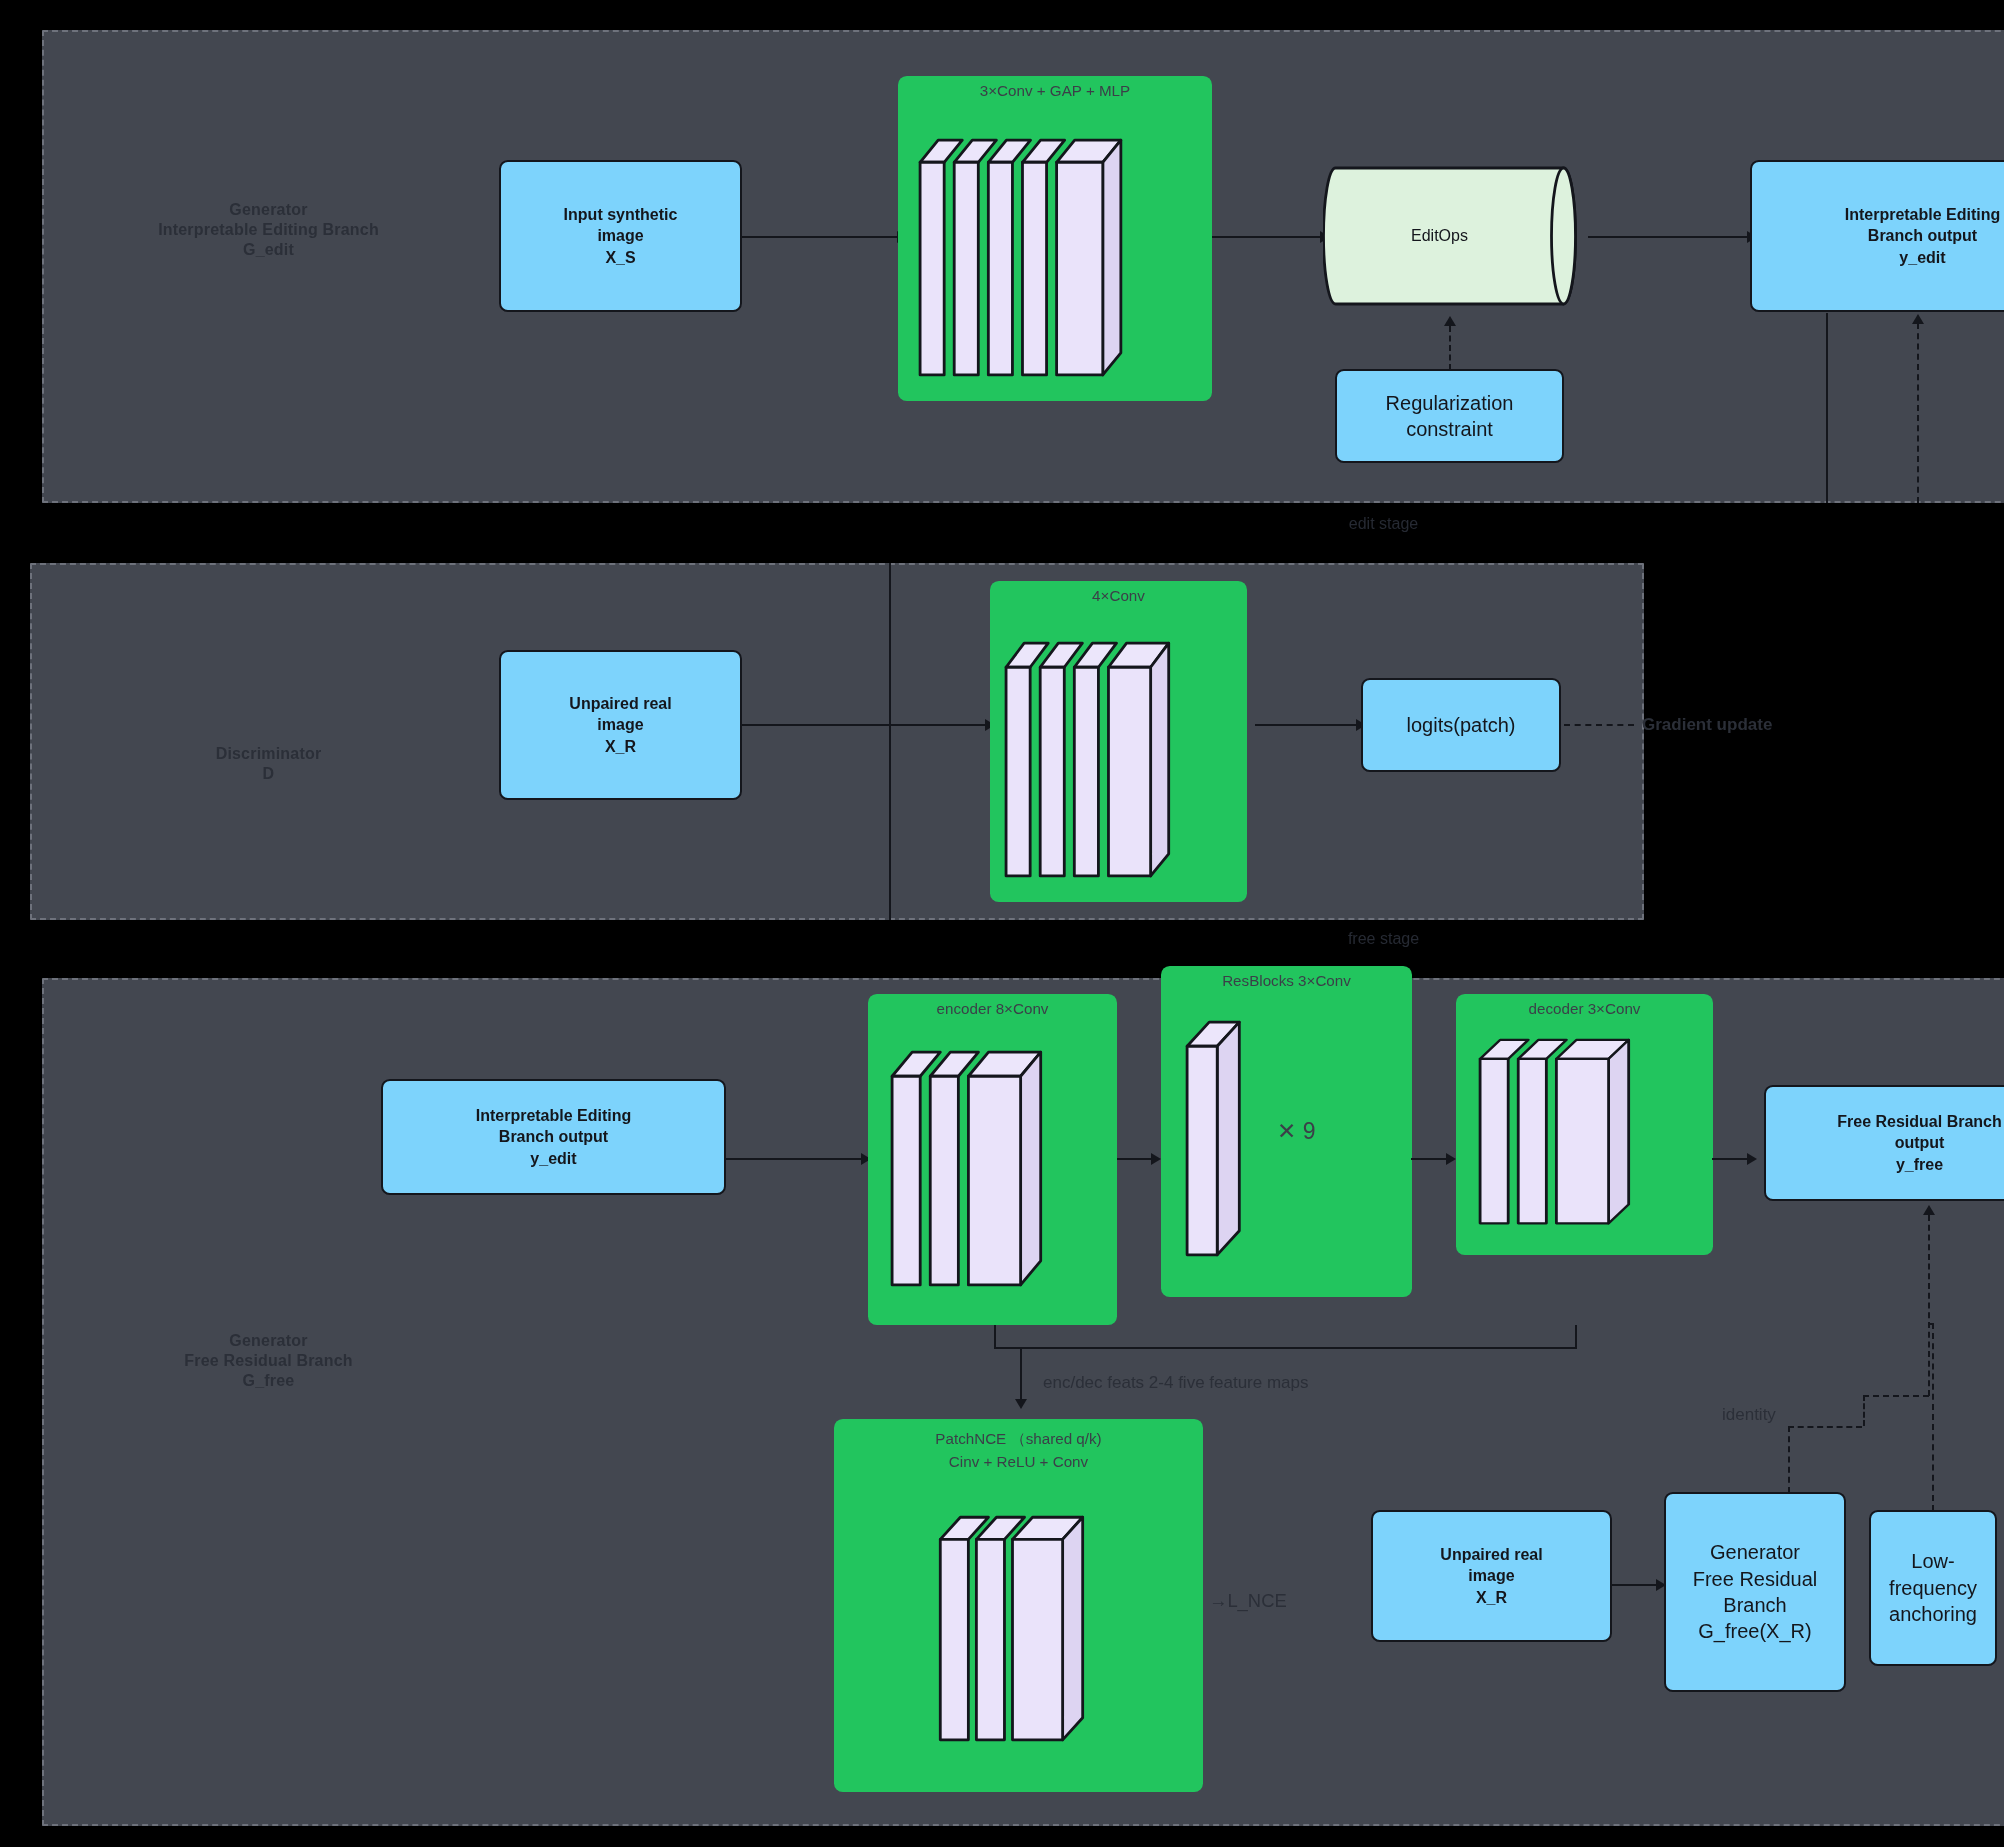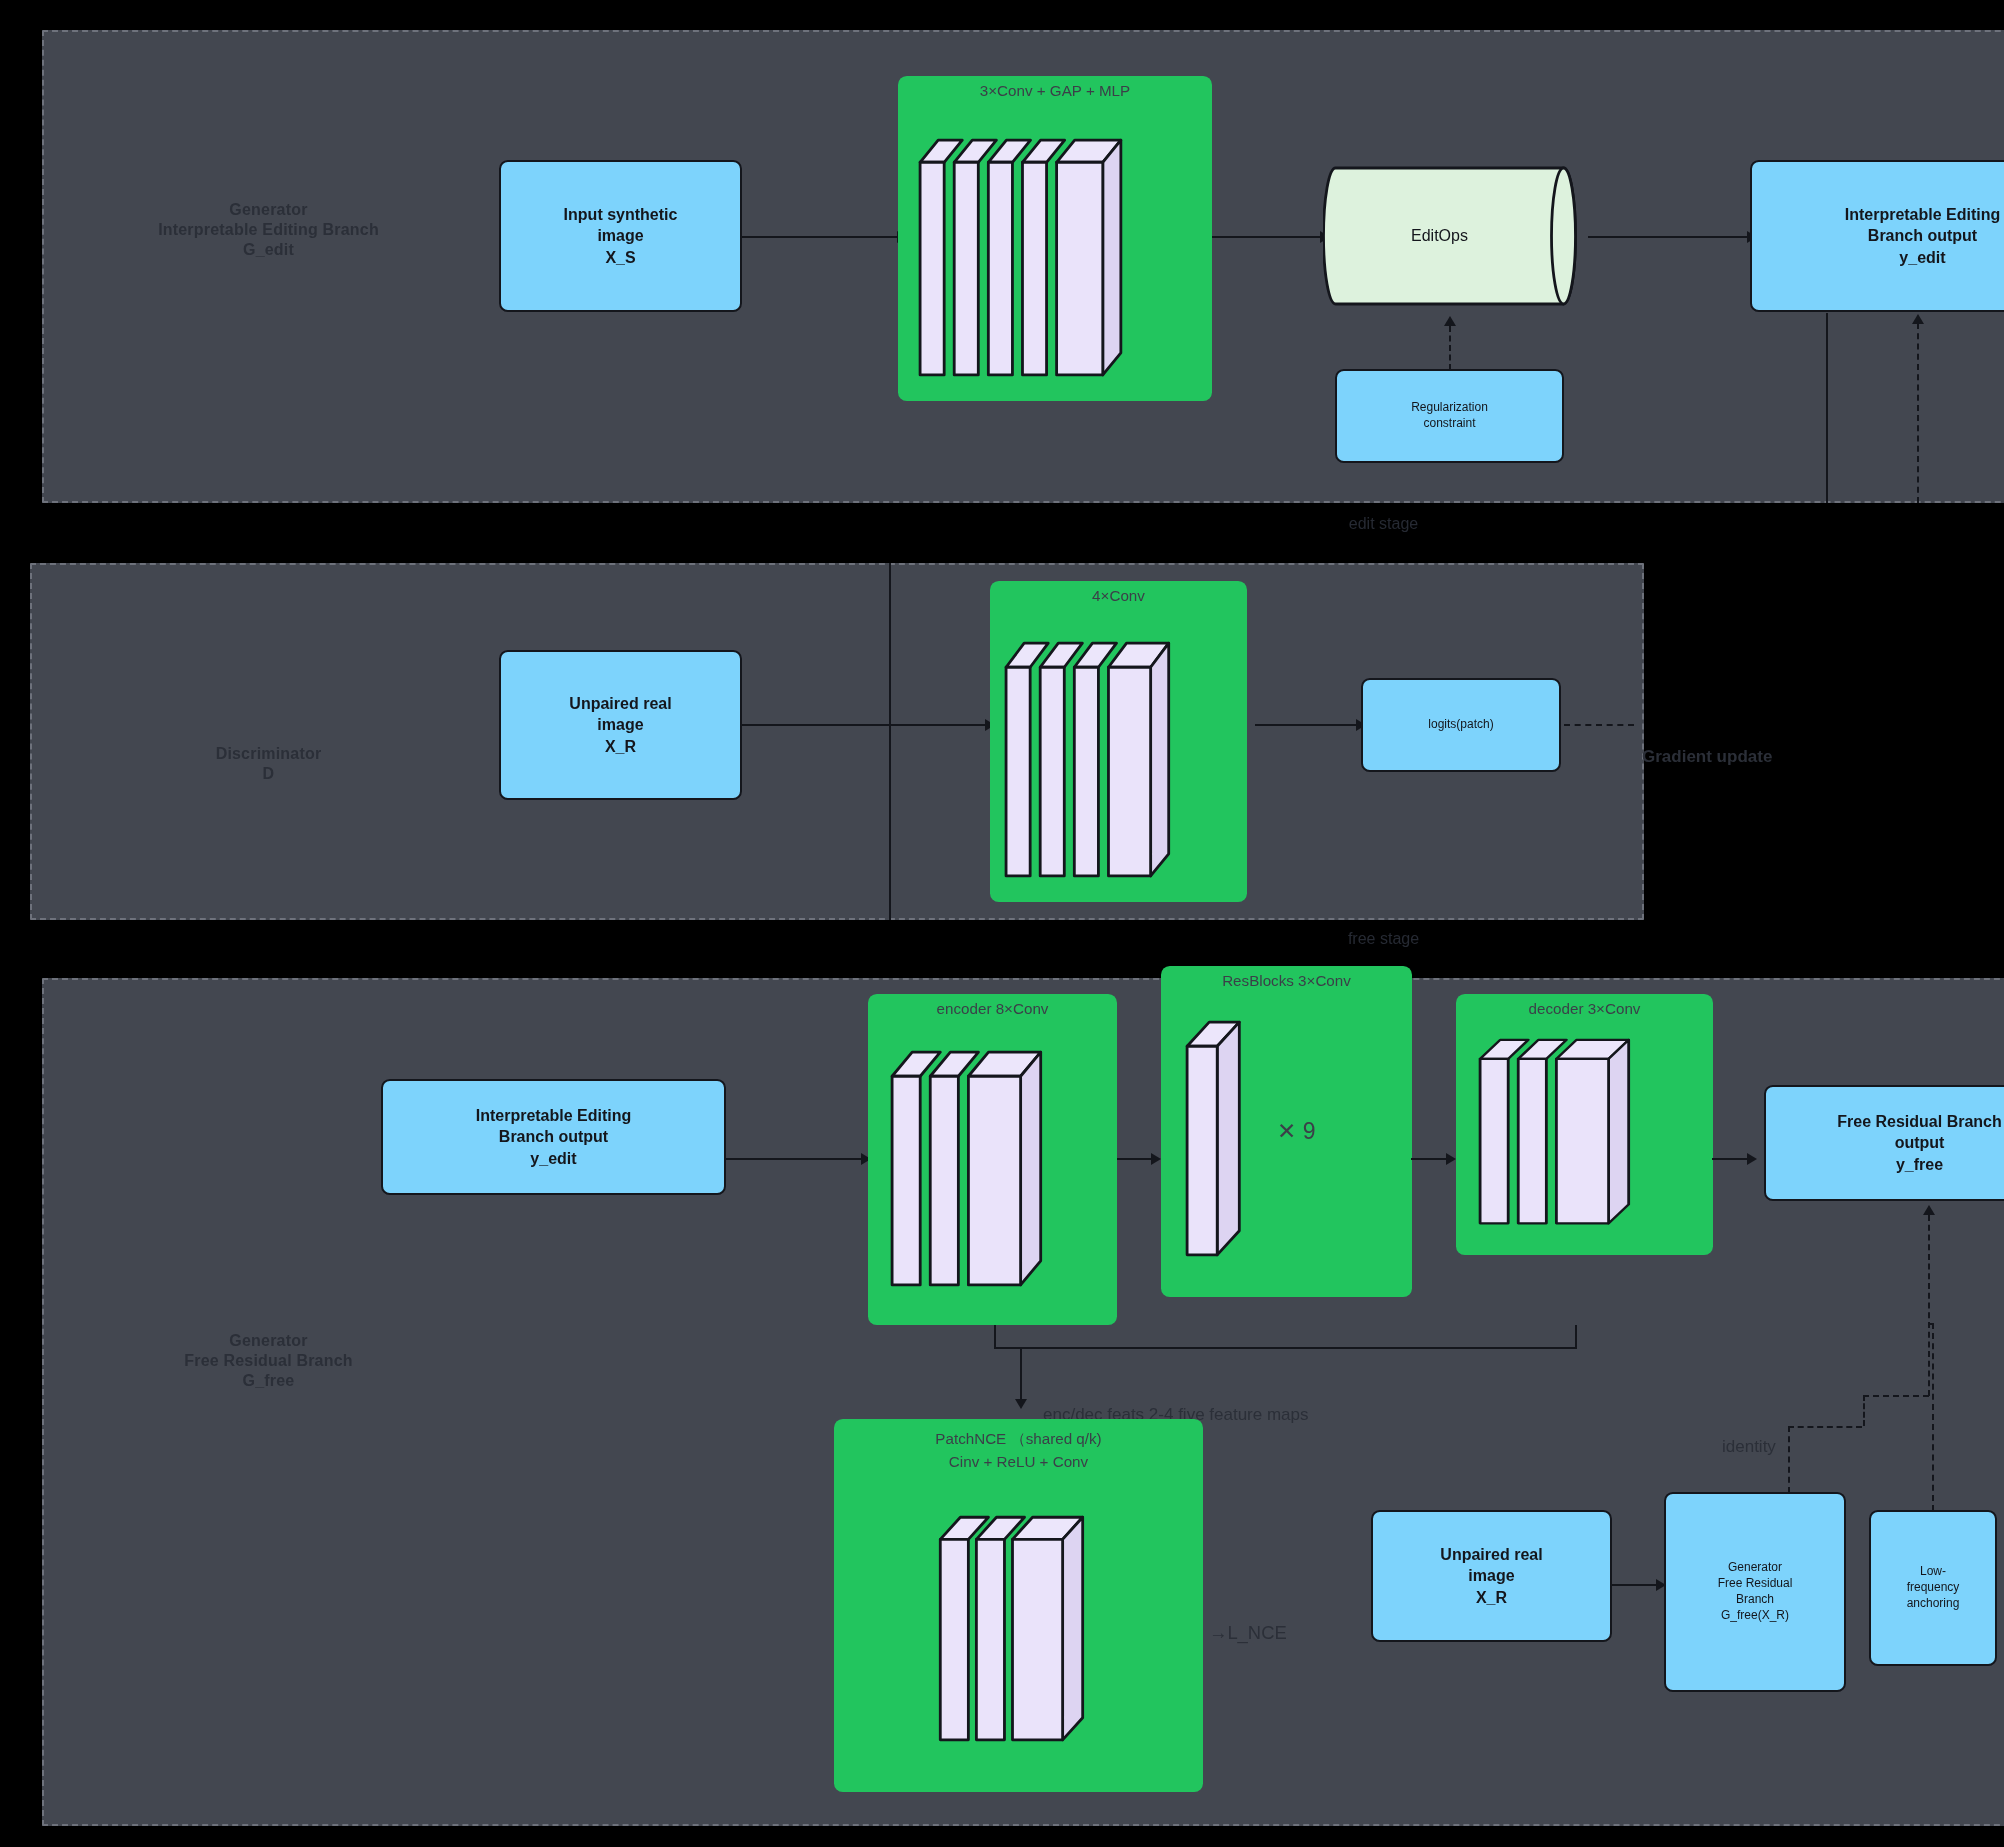--- a/index.html
+++ b/index.html
@@ -43,21 +43,21 @@
     border-radius:8.8px;
     box-sizing:border-box;
     display:flex;align-items:center;justify-content:center;
     text-align:center;
     color:#14161c;
     line-height:1.32;
     white-space:pre-line;
     padding:2.4px 4px;
   }
   .node.bold{font-weight:bold;font-size:16px;}
-  .node.reg{font-weight:normal;font-size:12px;}
+  .node.reg{font-weight:normal;font-size:20px;}
 
   
   .convbox{
     position:absolute;
     background:#22c55e;
     border-radius:8.8px;
     box-sizing:border-box;
   }
   .convbox .cap{
     position:absolute;left:0;right:0;top:5.6px;
@@ -82,21 +82,21 @@
   }
   .dash-v{
     position:absolute;width:0;border-left:2px dashed #14161c;
   }
   .arrow{position:absolute;width:0;height:0;}
   .ar-r{border-left:10.4px solid #14161c;border-top:6px solid transparent;border-bottom:6px solid transparent;}
   .ar-d{border-top:10.4px solid #14161c;border-left:6px solid transparent;border-right:6px solid transparent;}
   .ar-u{border-bottom:10.4px solid #14161c;border-left:6px solid transparent;border-right:6px solid transparent;}
 
   .flabel{
-    position:absolute;color:#2b2f38;font-size:15.2px;white-space:nowrap;margin-top:32px;
+    position:absolute;color:#2b2f38;font-size:15.2px;white-space:nowrap;
   }
   .xmul{position:absolute;color:#3b3f48;font-size:23px;white-space:nowrap;}
 </style>
 </head>
 <body>
 
 <div id="stage">
 
   <div class="panel" style="left:42px;top:30px;width:2129px;height:473px;"></div>
   <div class="panel-title" style="left:72px;top:200px;width:393px;">Generator

